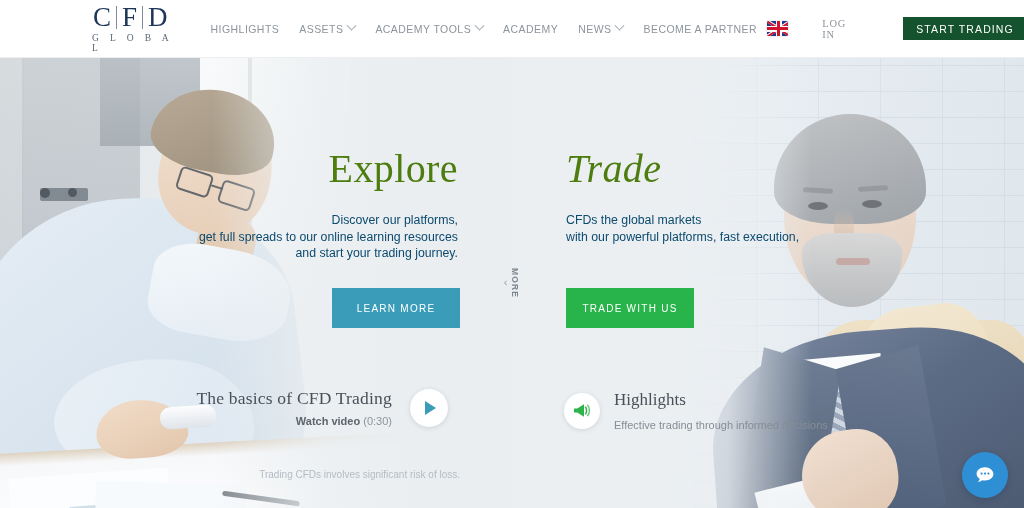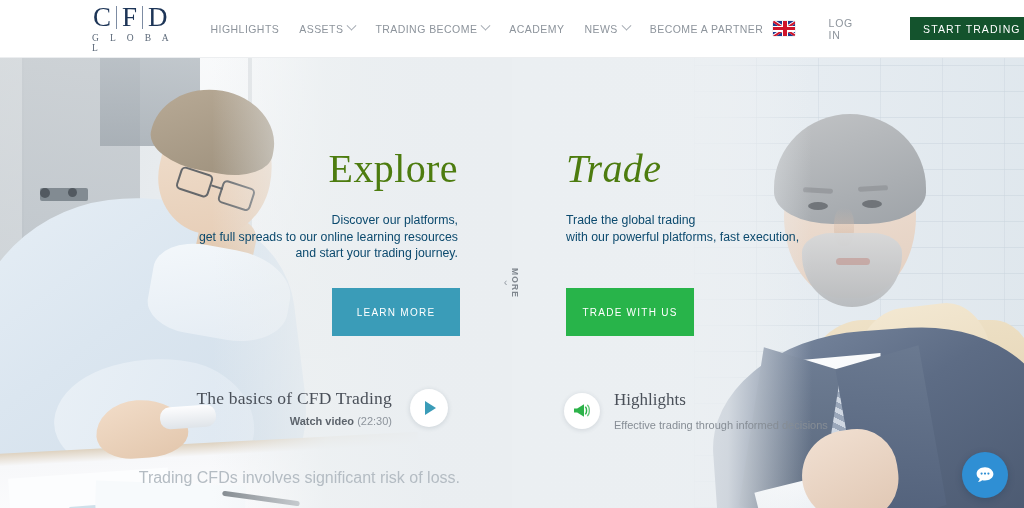--- a/index.html
+++ b/index.html
@@ -76,21 +76,21 @@
   .flag .dw2 { width: 28px; height: 3px; background: #fff; top: 6px; left: -2px; transform: rotate(-33deg); }
   .flag .dr1 { width: 28px; height: 1.6px; background: #cf142b; top: 6.7px; left: -2px; transform: rotate(33deg); }
   .flag .dr2 { width: 28px; height: 1.6px; background: #cf142b; top: 6.7px; left: -2px; transform: rotate(-33deg); }
   .flag .cw-v { width: 6px; height: 15px; background: #fff; left: 8.5px; top: 0; }
   .flag .cw-h { width: 23px; height: 6px; background: #fff; left: 0; top: 4.5px; }
   .flag .cr-v { width: 3.4px; height: 15px; background: #cf142b; left: 9.8px; top: 0; }
   .flag .cr-h { width: 23px; height: 3.4px; background: #cf142b; left: 0; top: 5.8px; }
 
   .login {
     font-size: 10.5px; color: #8d949c; letter-spacing: 0.8px;
-    margin-left: 34px; cursor: pointer;
+    margin-left: 34px; cursor: pointer; font-family: Liberation Serif, serif;
   }
   .start-btn {
     margin-left: 44px;
     width: 135px; height: 23px;
     background: #14532d;
     color: #ffffff; font-size: 10.5px; letter-spacing: 1.1px;
     display: flex; align-items: center; justify-content: center;
     cursor: pointer; border: none;
     font-family: "Liberation Sans", sans-serif;
   }
@@ -308,21 +308,21 @@
 
   .subtitle {
     position: absolute;
     font-size: 12.3px; color: #0c4a6e; line-height: 1.36;
   }
   .sub-left  { right: 54px; top: 154px; text-align: right; }
   .sub-right { left: 54px;  top: 154px; text-align: left;  }
 
   .cta {
     position: absolute; top: 230px;
-    width: 128px; height: 48px;
+    width: 128px; height: 40px;
     display: flex; align-items: center; justify-content: center;
     font-size: 10px; letter-spacing: 1.25px; color: #ffffff;
     cursor: pointer; border: none;
     font-family: "Liberation Sans", sans-serif;
   }
   .cta-left  { right: 52px; background: #3a9cb8; }
   .cta-right { left: 54px;  background: #28b44a; }
 
   
   .more-ctl {
@@ -363,21 +363,21 @@
   }
   .play-tri {
     width: 0; height: 0;
     border-left: 11px solid #3a9cb8;
     border-top: 7px solid transparent;
     border-bottom: 7px solid transparent;
     margin-left: 3px;
   }
   .disclaimer {
     position: absolute; right: 52px; top: 411px;
-    font-size: 16px; color: #b4bcc3; z-index: 12;
+    font-size: 10px; color: #b4bcc3; z-index: 12;
   }
 
   
   .hl-row {
     position: absolute; left: 52px; top: 332px;
     display: flex; align-items: center; gap: 14px;
     z-index: 12; cursor: pointer;
   }
   .hl-icon {
     width: 36px; height: 36px; border-radius: 50%;
@@ -421,21 +421,21 @@
 
     <nav class="nav">
       <div class="nav-item">
         <span>HIGHLIGHTS</span>
       </div>
       <div class="nav-item">
         <span>ASSETS</span>
         <span class="caret"></span>
       </div>
       <div class="nav-item">
-        <span>TRADING BECOME</span>
+        <span>ACADEMY TOOLS</span>
         <span class="caret"></span>
       </div>
       <div class="nav-item">
         <span>ACADEMY</span>
       </div>
       <div class="nav-item">
         <span>NEWS</span>
         <span class="caret"></span>
       </div>
       <div class="nav-item">
@@ -506,21 +506,21 @@
           <div>and start your trading journey.</div>
         </div>
 
         <button class="cta cta-left">LEARN MORE</button>
 
         <div class="video-row">
           <div class="video-texts">
             <div class="video-title">The basics of CFD Trading</div>
             <div class="video-meta">
               <b>Watch video</b>
-              <span>(22:30)</span>
+              <span>(0:30)</span>
             </div>
           </div>
           <div class="play-btn">
             <span class="play-tri"></span>
           </div>
         </div>
 
         <div class="disclaimer">Trading CFDs involves significant risk of loss.</div>
       </div>
     </div>
@@ -548,21 +548,21 @@
         <div class="sr-mouth"></div>
         <div class="sr-cuff"></div>
         <div class="sr-hand"></div>
         <div class="sr-blur"></div>
       </div>
 
       <div class="panel-content">
         <div class="title title-right">Trade</div>
 
         <div class="subtitle sub-right">
-          <div>Trade the global trading</div>
+          <div>CFDs the global markets</div>
           <div>with our powerful platforms, fast execution,</div>
         </div>
 
         <button class="cta cta-right">TRADE WITH US</button>
 
         <div class="hl-row">
           <div class="hl-icon">
             <svg width="19" height="15" viewBox="0 0 19 15">
               <path d="M1 5.5h3.2L11 1.2v12.6L4.2 9.6H1z" fill="#2db34a"></path>
               <path d="M12.6 4.2c1.3.9 1.3 5.7 0 6.6" stroke="#2db34a" stroke-width="1.5" fill="none" stroke-linecap="round"></path>

